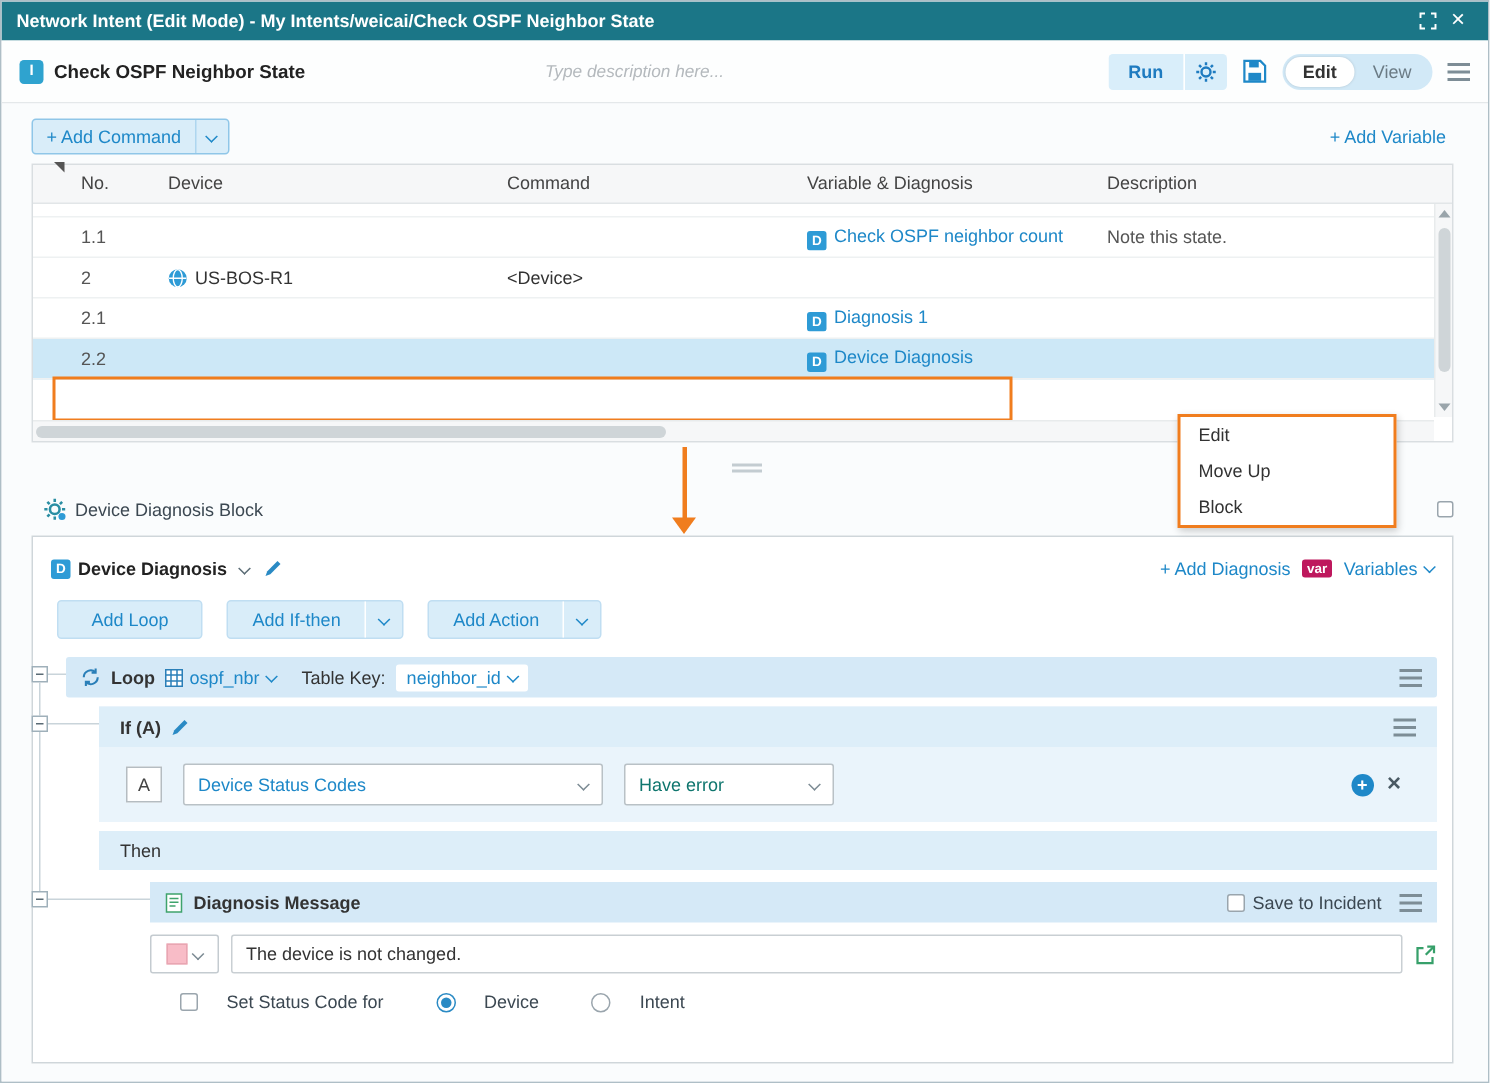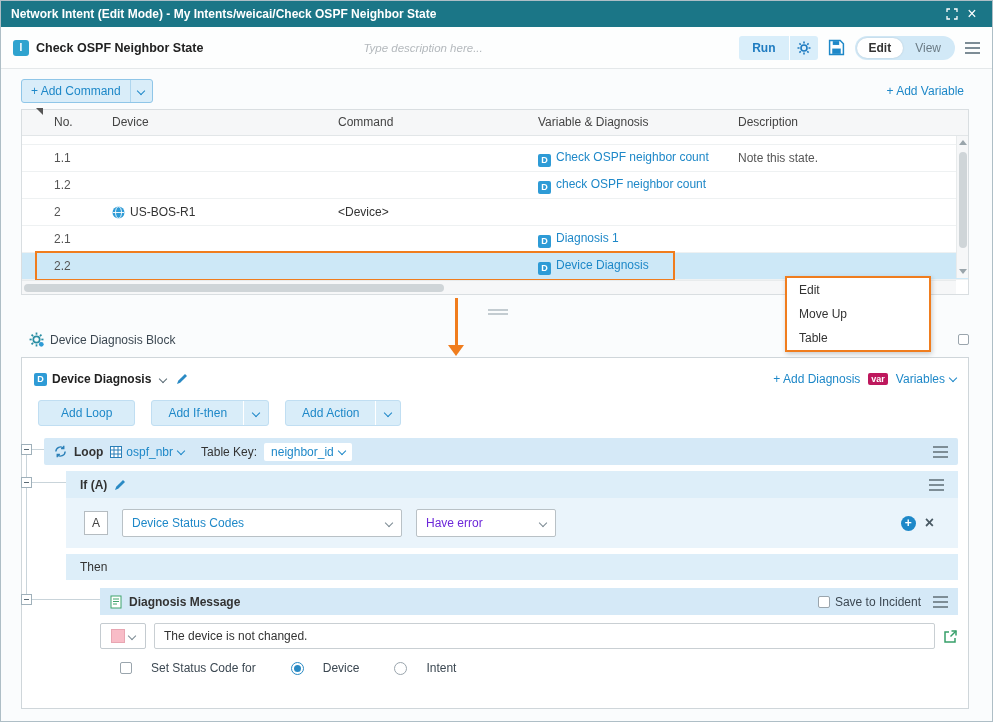--- a/index.html
+++ b/index.html
@@ -224,28 +224,20 @@
 
       <div class="tgrid trow">
         <div></div>
         <div class="num">1.1</div>
         <div></div>
           <div></div>
         <div><span class="dbadge">D</span><span class="diag">Check OSPF neighbor count</span></div>
         <div style="color:#555;">Note this state.</div>
       </div>
 
-      <div class="tgrid trow">
-        <div></div>
-        <div class="num">1.2</div>
-        <div></div>
-          <div></div>
-        <div><span class="dbadge">D</span><span class="diag">check OSPF neighbor count</span></div>
-        <div></div>
-      </div>
 
       <div class="tgrid trow">
         <div><span class="caret" style="margin-top:10px;"></span></div>
         <div class="num">2</div>
         <div class="devcell">
           <span style="display:flex;">
             <svg width="13" height="13" viewBox="0 0 13 13">
               <circle cx="6.5" cy="6.5" r="6" fill="#2e9bd6"></circle>
               <ellipse cx="6.5" cy="6.5" rx="3" ry="5.8" fill="none" stroke="#fff" stroke-width="0.9"></ellipse>
               <line x1="0.7" y1="6.5" x2="12.3" y2="6.5" stroke="#fff" stroke-width="0.9"></line>
@@ -284,21 +276,21 @@
         <span class="dn"></span>
       </div>
       <div class="hscroll">
         <span class="hthumb"></span>
       </div>
     </div>
 
     <div class="ctx">
       <div class="mi">Edit</div>
       <div class="mi">Move Up</div>
-      <div class="mi">Table</div>
+      <div class="mi">Block</div>
     </div>
 
     <div class="sel-arrow-line"></div>
     <div class="sel-arrow-head"></div>
     <div class="splitter">
         <i></i>
         <i></i>
       </div>
 
     <div class="sec-label">
@@ -421,21 +413,21 @@
               <i></i>
             </span>
         </div>
         <div class="condrow">
           <span class="abox">A</span>
           <div class="selbox" style="width:280px;margin-left:14px;">
             <span class="val" style="color:#1e88c8;">Device Status Codes</span>
             <span class="chev"></span>
           </div>
           <div class="selbox" style="width:140px;margin-left:14px;">
-            <span class="val" style="color:#6d28d9;">Have error</span>
+            <span class="val" style="color:#0f766e;">Have error</span>
             <span class="chev"></span>
           </div>
           <span class="pluscirc" style="margin-left:auto;">+</span>
           <span class="xmark" style="margin-left:9px;margin-right:10px;">×</span>
         </div>
       </div>
 
       <div class="thenbar">
         <span>Then</span>
       </div>

